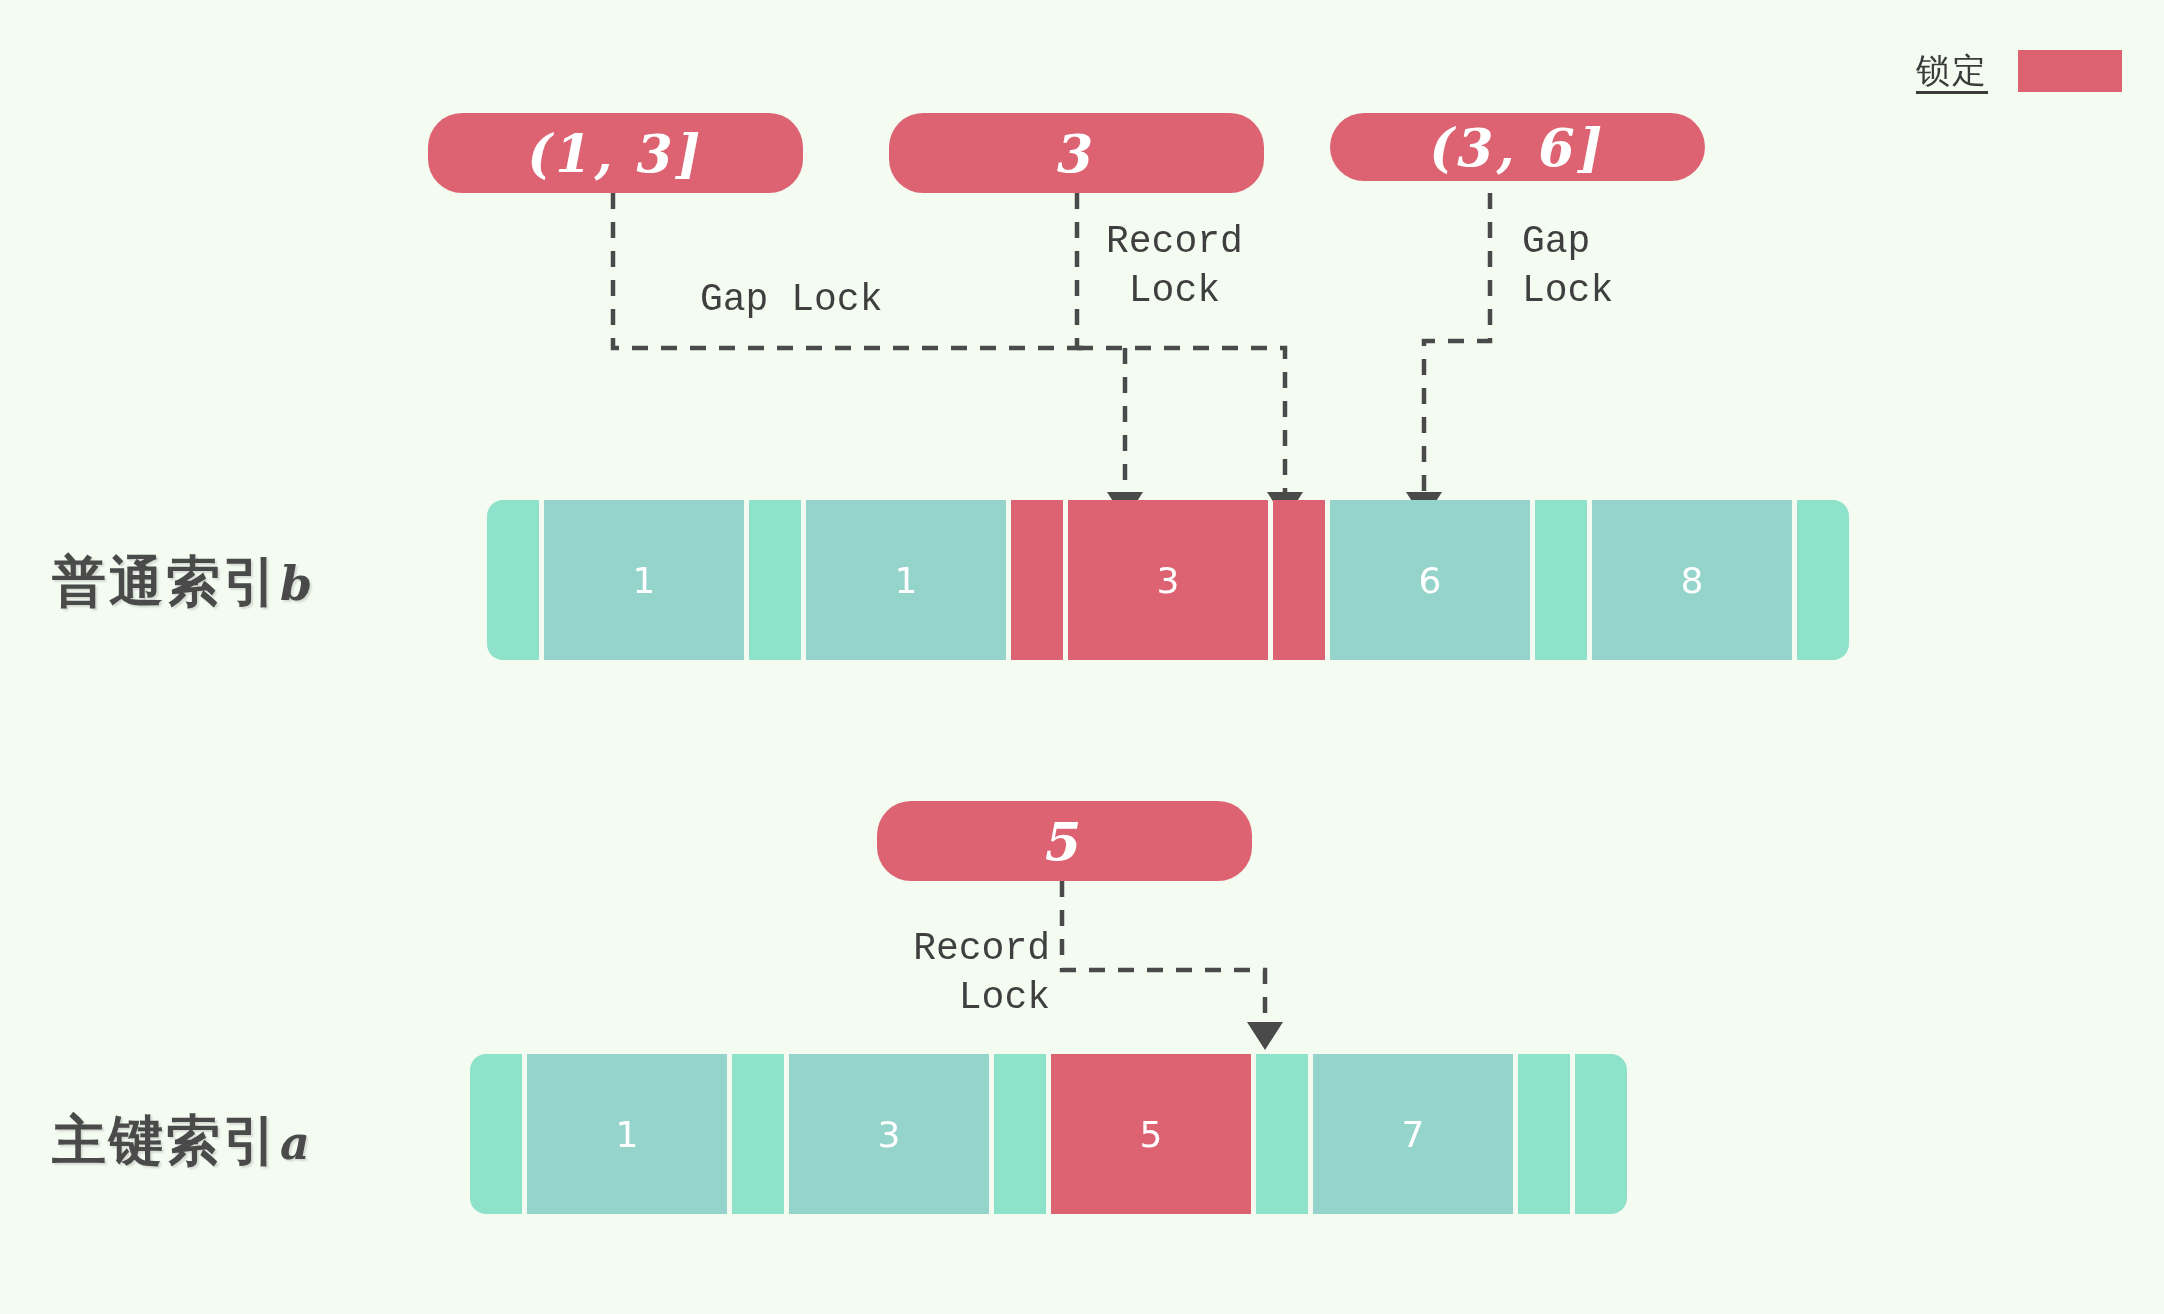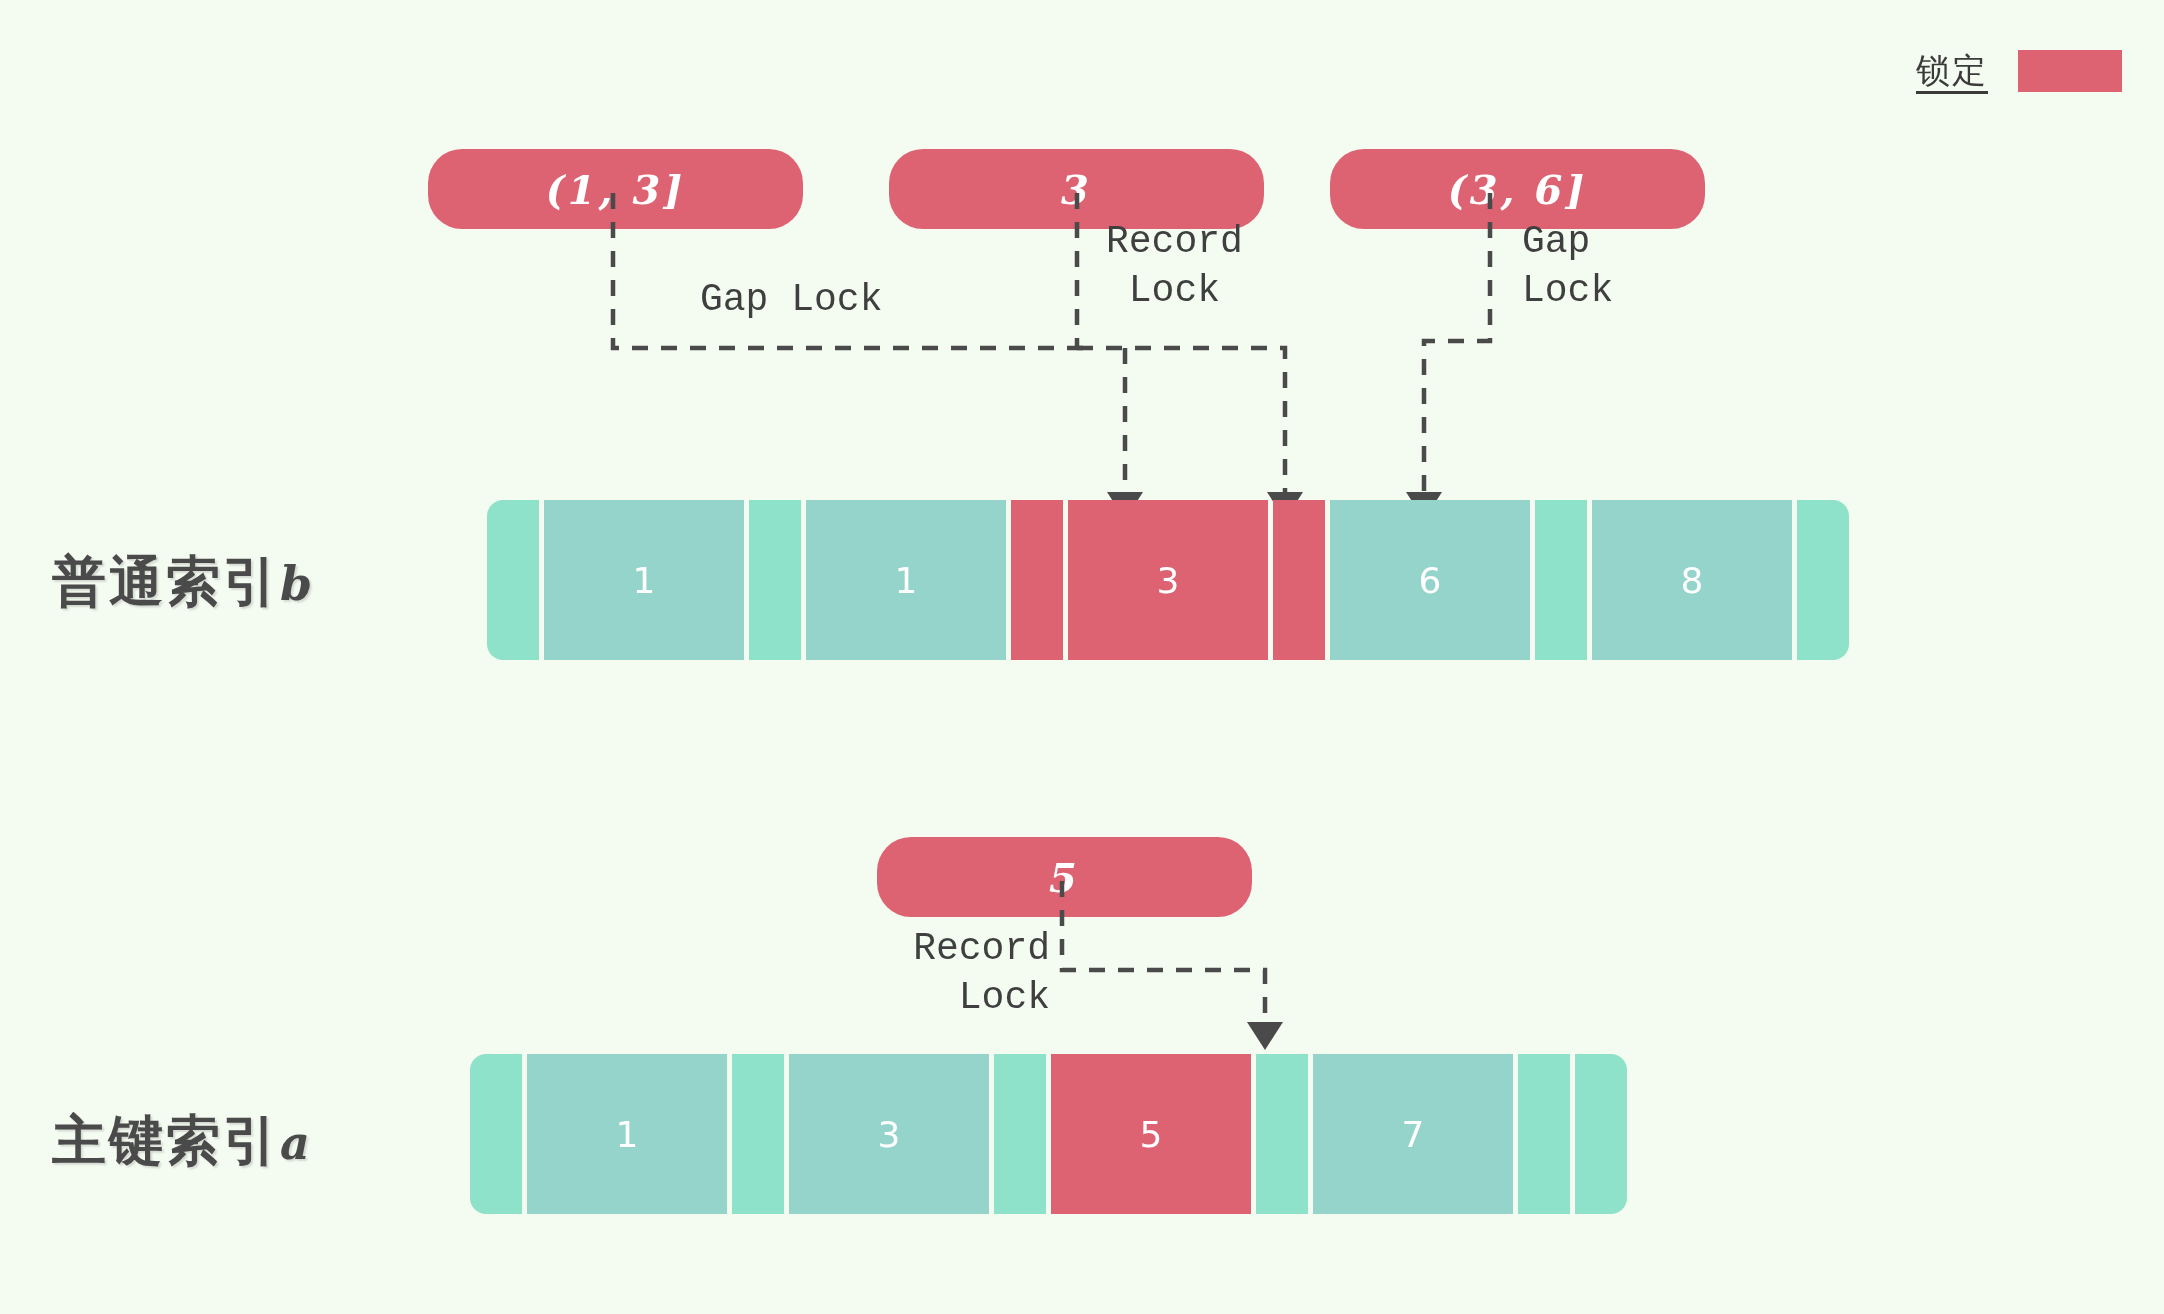--- a/index.html
+++ b/index.html
@@ -43,24 +43,23 @@
     position: absolute;
     background: #dd6372;
     border-radius: 34px;
     color: #ffffff;
     display: flex;
     align-items: center;
     justify-content: center;
     font-family: "DejaVu Serif", "Liberation Serif", serif;
     font-style: italic;
     font-weight: bold;
-    font-size: 40px;
+    font-size: 52px;
     letter-spacing: 3px;
     box-sizing: border-box;
-    margin-top: 36px;
   }
 
   
   #connectors {
     position: absolute;
     left: 0;
     top: 0;
     width: 2164px;
     height: 1314px;
     pointer-events: none;
@@ -135,21 +134,21 @@
 
 <div id="legend">
   <span class="legend-label">锁定</span>
   <span class="legend-swatch"></span>
 </div>
 
 <div class="callout" style="left:428px; top:113px; width:375px; height:80px;">(1, 3]</div>
 
 <div class="callout" style="left:889px; top:113px; width:375px; height:80px;">3</div>
 
-<div class="callout" style="left:1330px; top:113px; width:375px; height:80px;font-style:italic;">(3, 6]</div>
+<div class="callout" style="left:1330px; top:113px; width:375px; height:68px;font-style:italic;">(3, 6]</div>
 
 <div class="callout" style="left:877px; top:801px; width:375px; height:80px;">5</div>
 
 <svg id="connectors" viewBox="0 0 2164 1314" xmlns="http://www.w3.org/2000/svg">
 
   <path d="M 613,193 L 613,348 L 1085,348"></path>
 
   <path d="M 1077,193 L 1077,348"></path>
   <path d="M 1125,348 L 1125,500"></path>
   <polygon points="1107,492 1143,492 1125,520"></polygon>

